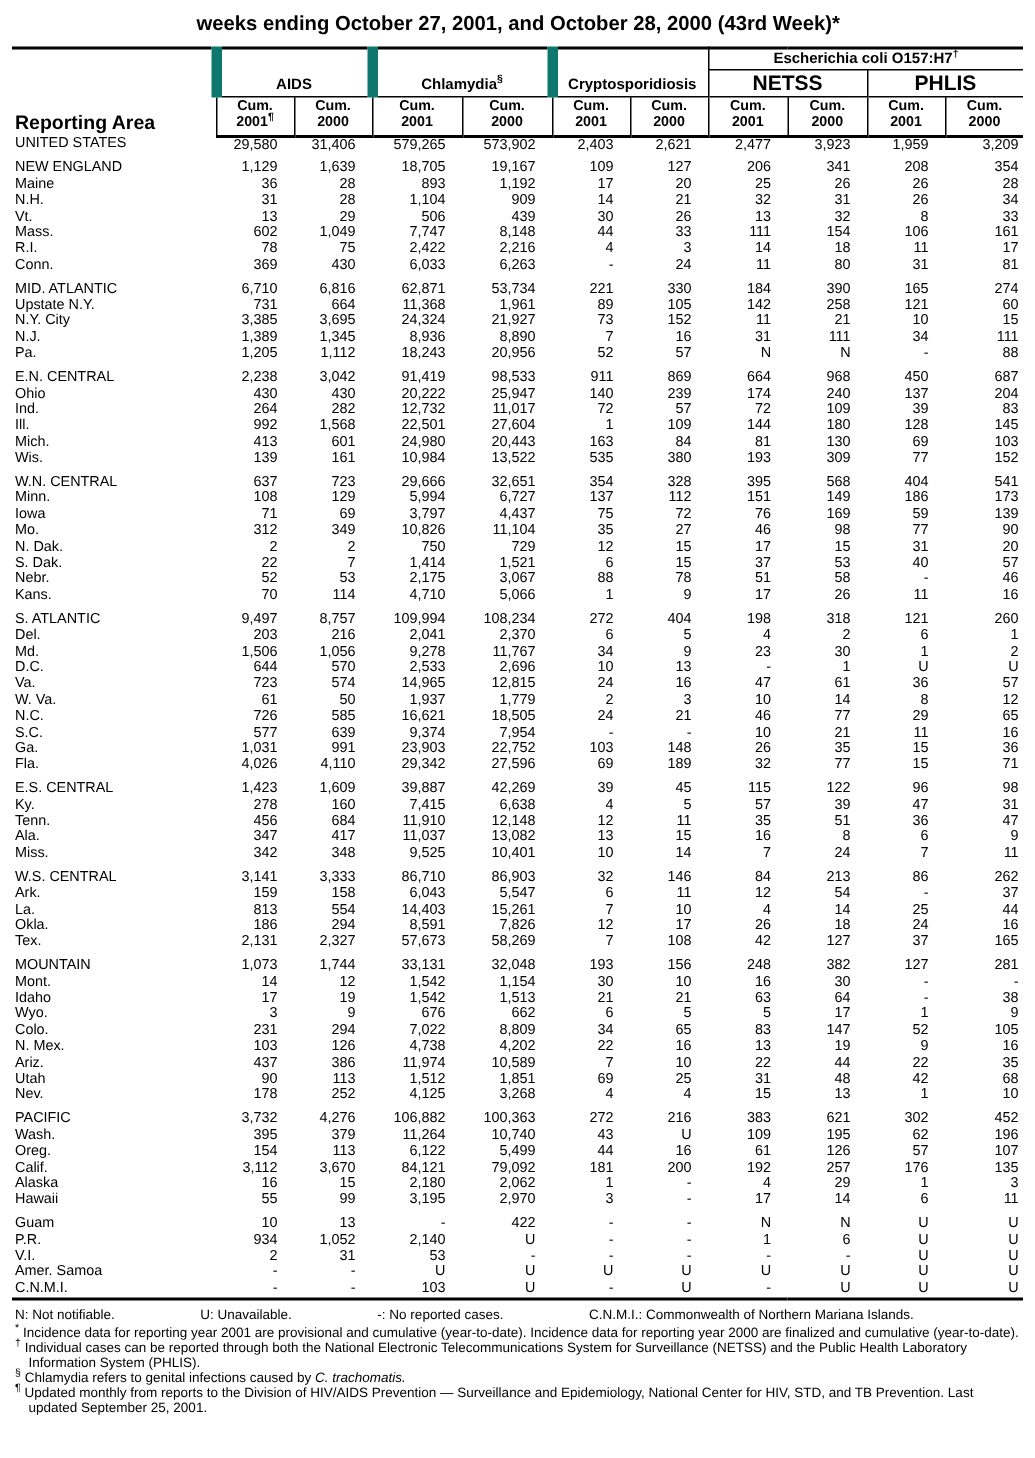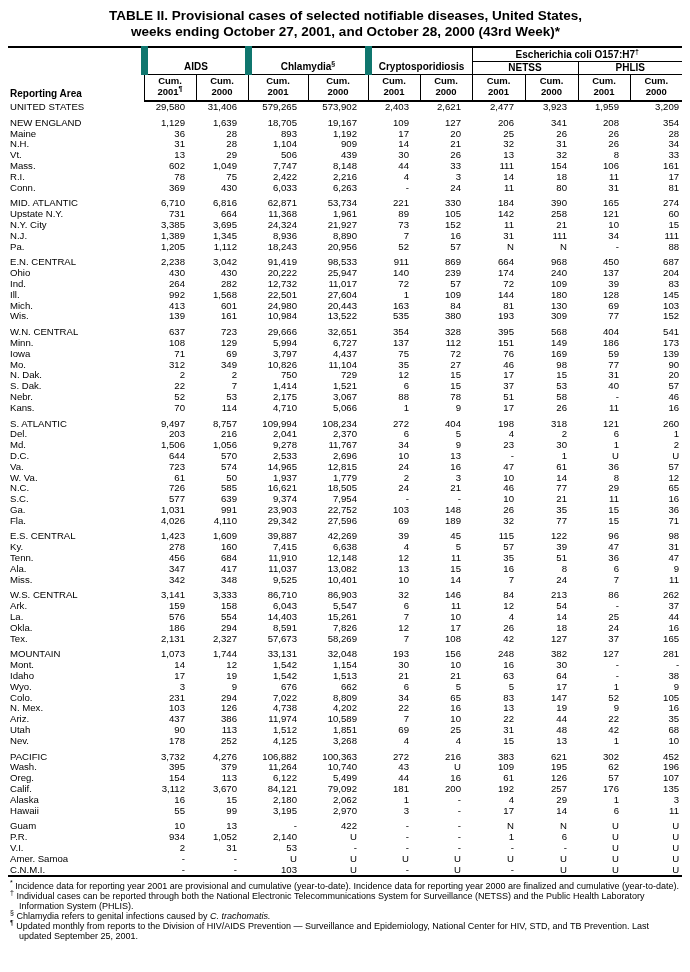--- a/index.html
+++ b/index.html
@@ -2,25 +2,25 @@
 <html><head>
 <meta charset="utf-8">
 <style>
   html,body{margin:0;padding:0;background:#fff;color:#000;}
   body{width:690px;height:972px;overflow:hidden;font-family:"Liberation Sans",sans-serif;}
   .page{padding:6px 7px 0 8px;}
   .title{font-weight:bold;font-size:13.5px;line-height:15.5px;text-align:center;margin:2px 0 7px 0;}
   table{border-collapse:collapse;table-layout:fixed;width:674px;}
   thead{border-top:2.5px solid #000;}
   thead th{font-weight:bold;white-space:nowrap;overflow:hidden;}
-  th.arealbl{text-align:left;vertical-align:bottom;font-size:10px;padding:0 0 2px 2px;}
+  th.arealbl{text-align:left;vertical-align:bottom;font-size:13px;padding:0 0 2px 2px;}
   th.grp{font-size:10px;vertical-align:bottom;padding:1px 0 2px 0;border-left:7px solid #0f766e;border-bottom:1px solid #000;}
   th.grp-top{font-size:10px;vertical-align:middle;padding:1px 0;border-left:1px solid #000;border-bottom:1px solid #000;}
   th.grp-top .it{}
-  th.sub{font-size:10px;padding:0 0 1px 0;border-left:1px solid #000;border-bottom:1px solid #000;}
+  th.sub{font-size:14px;padding:0 0 1px 0;border-left:1px solid #000;border-bottom:1px solid #000;}
   th.cum{font-size:9.5px;line-height:11px;padding:0 0 3px 0;border-left:1px solid #000;border-bottom:2px solid #000;}
   sup{font-size:7px;line-height:0;}
   tbody{border-bottom:2.5px solid #000;}
   tbody td{font-size:9.6px;line-height:10.8px;padding:0;white-space:nowrap;overflow:hidden;}
   td.area{text-align:left;padding-left:2px;}
   td.num{text-align:right;padding-right:11px;}
   td.num.last{padding-right:3px;}
   tr.gap td{padding-top:5px;}
   .footnotes{margin-top:4px;font-size:9px;line-height:10px;}
   .legend{display:flex;margin:1px 0 2px 2px;}
@@ -28,21 +28,20 @@
   .legend span:last-child{margin-right:0;}
   .fn{padding-left:9px;text-indent:-9px;margin:0 0 0 2px;}
   .fn .it{font-style:italic;}
 </style>
 </head>
 <body>
 
 <div class="page">
 
   <div class="title">
-    <div>TABLE II. Provisional cases of selected notifiable diseases, United States,</div>
     <div>weeks ending October 27, 2001, and October 28, 2000 (43rd Week)*</div>
   </div>
 
   <table>
     <colgroup>
       <col style="width:136px">
       <col style="width:52px">
         <col style="width:52px">
       <col style="width:60px">
         <col style="width:60px">
@@ -676,21 +675,21 @@
           <td class="num">5,547</td>
           <td class="num">6</td>
           <td class="num">11</td>
           <td class="num">12</td>
           <td class="num">54</td>
           <td class="num">-</td>
           <td class="num last">37</td>
         </tr>
         <tr>
           <td class="area">La.</td>
-          <td class="num">576</td>
+          <td class="num">813</td>
           <td class="num">554</td>
           <td class="num">14,403</td>
           <td class="num">15,261</td>
           <td class="num">7</td>
           <td class="num">10</td>
           <td class="num">4</td>
           <td class="num">14</td>
           <td class="num">25</td>
           <td class="num last">44</td>
         </tr>
@@ -977,20 +976,26 @@
           <td class="num">U</td>
           <td class="num">-</td>
           <td class="num">U</td>
           <td class="num">U</td>
           <td class="num last">U</td>
         </tr>
       </tbody>
   </table>
 
   <div class="footnotes">
+    <div class="legend">
+      <span>N: Not notifiable.</span>
+      <span>U: Unavailable.</span>
+      <span>-: No reported cases.</span>
+      <span>C.N.M.I.: Commonwealth of Northern Mariana Islands.</span>
+    </div>
     <div id="fnlist">
         <div class="fn"><sup>*</sup> <span>Incidence data for reporting year 2001 are provisional and cumulative (year-to-date). Incidence data for reporting year 2000 are finalized and cumulative (year-to-date).</span><span class="it"></span><span></span></div>
         <div class="fn"><sup>†</sup> <span>Individual cases can be reported through both the National Electronic Telecommunications System for Surveillance (NETSS) and the Public Health Laboratory Information System (PHLIS).</span><span class="it"></span><span></span></div>
         <div class="fn"><sup>§</sup> <span>Chlamydia refers to genital infections caused by </span><span class="it">C. trachomatis.</span><span></span></div>
         <div class="fn"><sup>¶</sup> <span>Updated monthly from reports to the Division of HIV/AIDS Prevention — Surveillance and Epidemiology, National Center for HIV, STD, and TB Prevention. Last updated September 25, 2001.</span><span class="it"></span><span></span></div>
       </div>
   </div>
 
 </div>
 

